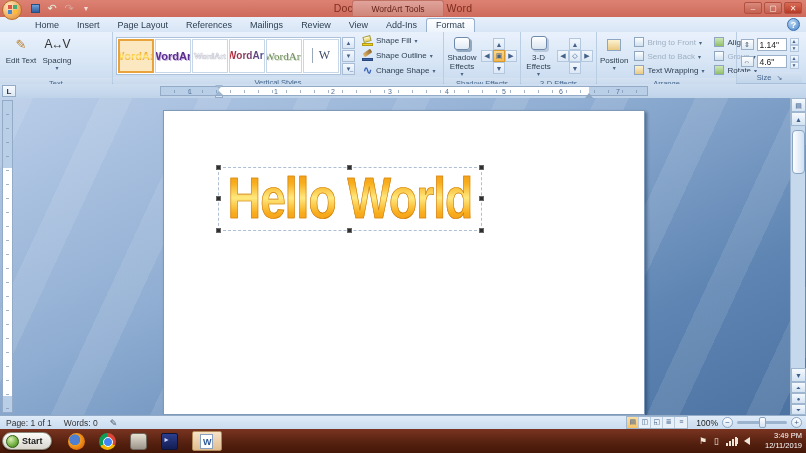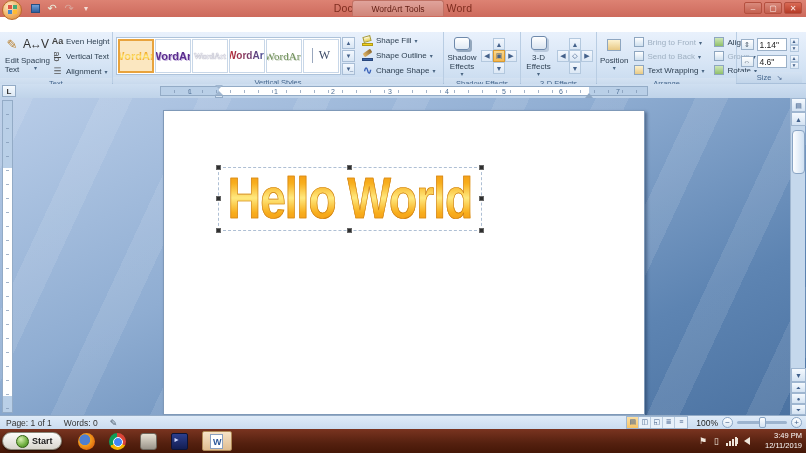--- a/index.html
+++ b/index.html
@@ -175,21 +175,21 @@
   .vbtn.active { background:linear-gradient(#fcdfa2,#f6c468); }
   .zoom-label { font-size:8.5px; color:#222; margin-left:4px; }
   .zbtn { width:11px; height:11px; border-radius:50%; border:1px solid #8aa5c4; background:linear-gradient(#fff,#dbe8f5);
     font-size:8px; line-height:9px; text-align:center; color:#44618a; }
   .ztrack { width:50px; height:3px; background:#9db4cf; border-radius:2px; position:relative; }
   .zthumb { position:absolute; left:22px; top:-4px; width:7px; height:11px; background:linear-gradient(#fff,#d3e2f2); border:1px solid #8aa5c4; border-radius:2px; }
 
   
   .taskbar { position:absolute; left:0; top:429px; width:806px; height:24px;
     background:linear-gradient(#7a3420,#54200f 60%, #451707); display:flex; align-items:center; }
-  .startbtn { height:18px; margin-left:2px; padding:0 8px 0 13px; border-radius:9px;
+  .startbtn { height:18px; margin-left:2px; padding:0 8px 0 3px; border-radius:9px;
     background:linear-gradient(#fdfdfb,#d8d5cd); border:1px solid #8a8778; display:flex; align-items:center; gap:3px;
     box-shadow:0 1px 2px rgba(0,0,0,.5); }
   .start-orb { width:13px; height:13px; border-radius:50%;
     background:radial-gradient(circle at 35% 30%, #d8f0b0, #6fae3f 60%, #3f7a1f); border:1px solid #2f6010; }
   .start-label { font-size:9px; font-weight:bold; color:#1a1a1a; }
   .taskicons { display:flex; align-items:center; gap:14px; margin-left:16px; }
   .ticon { width:17px; height:17px; }
   .firefox { border-radius:50%; background:radial-gradient(circle at 40% 40%, #4f7fd0 0 35%, #f29c1d 40%, #e06a10 75%, #c94f08); }
   .chrome { border-radius:50%; background:conic-gradient(#db4437 0 33%, #f4b400 33% 66%, #0f9d58 66% 100%); position:relative; }
   .chrome::after { content:""; position:absolute; left:4.5px; top:4.5px; width:8px; height:8px; border-radius:50%;
@@ -239,48 +239,45 @@
     </div>
     <div class="title-text">Document1 - Microsoft Word</div>
     <div class="ctx-header">WordArt Tools</div>
     <div class="winbtns">
       <div class="winbtn">–</div>
       <div class="winbtn">▢</div>
       <div class="winbtn close">✕</div>
     </div>
   </div>
 
+  <div class="tabrow">
+    <div class="tab">Home</div>
+    <div class="tab">Insert</div>
+    <div class="tab">Page Layout</div>
+    <div class="tab">References</div>
+    <div class="tab">Mailings</div>
+    <div class="tab">Review</div>
+    <div class="tab">View</div>
+    <div class="tab">Add-Ins</div>
+    <div class="tab active">Format</div>
+    <div class="help-btn">?</div>
+  </div>
 
   <div class="ribbon">
 
     <div class="group" style="width:113px">
       <div class="group-content">
         <div class="bigbtn">
           <span class="bicon edit-text-icon">✎</span>
           <span>Edit Text</span>
         </div>
         <div class="bigbtn">
           <span class="bicon spacing-icon">A↔V</span>
           <span>Spacing</span>
           <span class="caret">▾</span>
-        </div>
-        <div class="smallstack">
-          <div class="smallbtn">
-            <span class="sicon aa-icon">Aa</span>
-            <span>Even Height</span>
-          </div>
-          <div class="smallbtn">
-            <span class="sicon vert-icon">ab</span>
-            <span>Vertical Text</span>
-          </div>
-          <div class="smallbtn">
-            <span class="sicon align-icon">☰</span>
-            <span>Alignment</span>
-            <span class="caret">▾</span>
-          </div>
         </div>
       </div>
       <div class="group-label">Text</div>
     </div>
 
     <div class="group" style="width:331px">
       <div class="group-content">
         <div class="gallery">
           <div class="gtile selected">
               <span class="wa wa1">WordArt</span>

